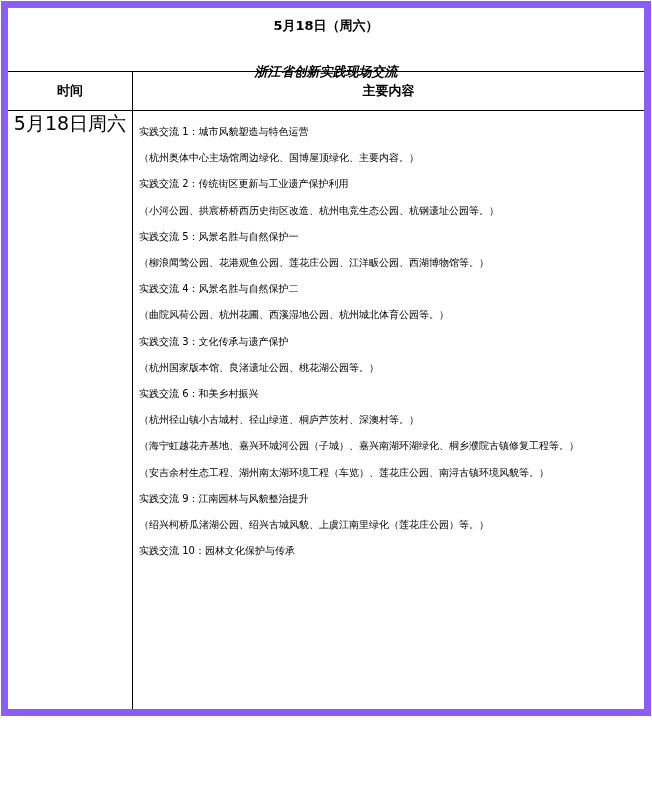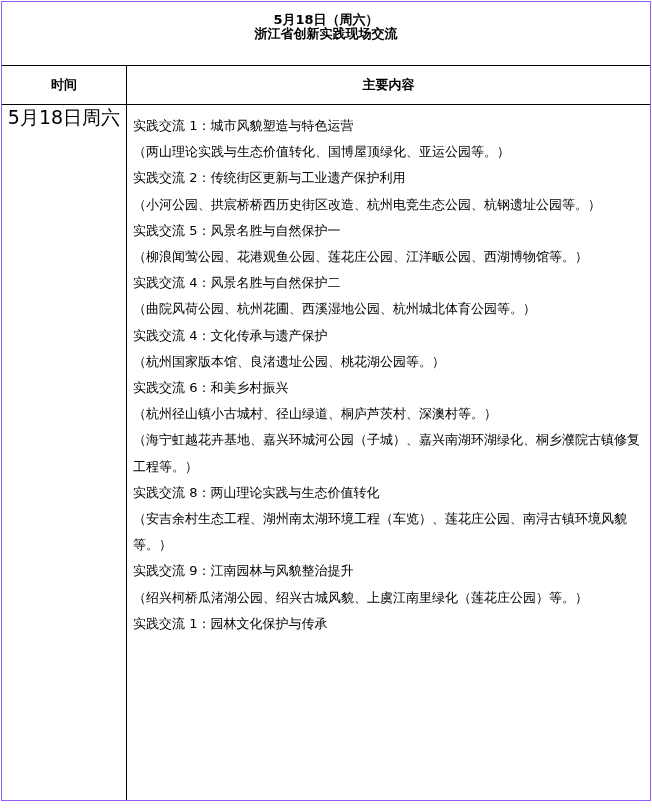--- a/index.html
+++ b/index.html
@@ -1,36 +1,36 @@
 <!DOCTYPE html>
 <html><head>
   <meta charset="utf-8">
   <style>
     html, body { margin: 0; padding: 0; background: #ffffff; }
     body { width: 652px; height: 810px; position: relative; overflow: hidden;
            font-family: "DejaVu Sans", "Liberation Sans", sans-serif; color: #000; }
-    .tbl { position: absolute; left: 1px; top: 1px; width: 650px; height: 800px;
-           border: 1px solid #8b5cf6; box-sizing: border-box; }
+    .tbl { position: absolute; left: 1px; top: 1px; width: 650px; height: 715px;
+           border: 7px solid #8b5cf6; box-sizing: border-box; }
     .title-row { position: absolute; left: 0; top: 0; width: 100%; height: 64px;
                  border-bottom: 1px solid #000; box-sizing: border-box; text-align: center; }
     .title-line { font-size: 13px; font-weight: bold; line-height: 16px; }
     .title-date { position: absolute; left: 0; right: 0; top: 10px; }
-    .title-name { position: absolute; left: 0; right: 0; top: 24px; }
+    .title-name { position: absolute; left: 0; right: 0; top: 56px; font-style: italic; }
     .header-row { position: absolute; left: 0; top: 64px; width: 100%; height: 39px;
                   border-bottom: 1px solid #000; box-sizing: border-box; }
     .hcell { position: absolute; top: 0; height: 38px; line-height: 38px; text-align: center;
              font-size: 13px; font-weight: bold; box-sizing: border-box; }
     .hcell.time { left: 0; width: 125px; border-right: 1px solid #000; }
     .hcell.content { left: 125px; right: 0; }
     .body-row { position: absolute; left: 0; top: 103px; width: 100%; bottom: 0; }
     .date-cell { position: absolute; left: 0; top: 0; width: 125px; bottom: 0;
                  border-right: 1px solid #000; box-sizing: border-box;
                  display: flex; align-items: flex-start; justify-content: center; font-size: 19px; }
     .content-cell { position: absolute; left: 125px; right: 0; top: 0; bottom: 0;
-                    padding: 8px 4px 0 6px; box-sizing: border-box; font-size: 13px; }
+                    padding: 8px 4px 0 6px; box-sizing: border-box; font-size: 10px; }
     .line { line-height: 26.2px; white-space: nowrap; }
     .line.wrap { white-space: normal; }
   </style>
 </head>
 <body>
 
 <div class="tbl">
   <div class="title-row">
     <div class="title-line title-date">5月18日（周六）</div>
     <div class="title-line title-name">浙江省创新实践现场交流</div>
@@ -40,32 +40,31 @@
     <div class="hcell time">时间</div>
     <div class="hcell content">主要内容</div>
   </div>
 
   <div class="body-row">
     <div class="date-cell">
       <span>5月18日周六</span>
     </div>
     <div class="content-cell">
       <div class="line">实践交流 1：城市风貌塑造与特色运营</div>
-      <div class="line">（两山理论实践与生态价值转化、国博屋顶绿化、亚运公园等。）</div>
+      <div class="line">（杭州奥体中心主场馆周边绿化、国博屋顶绿化、主要内容。）</div>
       <div class="line">实践交流 2：传统街区更新与工业遗产保护利用</div>
       <div class="line">（小河公园、拱宸桥桥西历史街区改造、杭州电竞生态公园、杭钢遗址公园等。）</div>
       <div class="line">实践交流 5：风景名胜与自然保护一</div>
       <div class="line">（柳浪闻莺公园、花港观鱼公园、莲花庄公园、江洋畈公园、西湖博物馆等。）</div>
       <div class="line">实践交流 4：风景名胜与自然保护二</div>
       <div class="line">（曲院风荷公园、杭州花圃、西溪湿地公园、杭州城北体育公园等。）</div>
-      <div class="line">实践交流 4：文化传承与遗产保护</div>
+      <div class="line">实践交流 3：文化传承与遗产保护</div>
       <div class="line">（杭州国家版本馆、良渚遗址公园、桃花湖公园等。）</div>
       <div class="line">实践交流 6：和美乡村振兴</div>
       <div class="line">（杭州径山镇小古城村、径山绿道、桐庐芦茨村、深澳村等。）</div>
       <div class="line wrap">（海宁虹越花卉基地、嘉兴环城河公园（子城）、嘉兴南湖环湖绿化、桐乡濮院古镇修复工程等。）</div>
-      <div class="line">实践交流 8：两山理论实践与生态价值转化</div>
       <div class="line wrap">（安吉余村生态工程、湖州南太湖环境工程（车览）、莲花庄公园、南浔古镇环境风貌等。）</div>
       <div class="line">实践交流 9：江南园林与风貌整治提升</div>
       <div class="line">（绍兴柯桥瓜渚湖公园、绍兴古城风貌、上虞江南里绿化（莲花庄公园）等。）</div>
-      <div class="line">实践交流 1：园林文化保护与传承</div>
+      <div class="line">实践交流 10：园林文化保护与传承</div>
     </div>
   </div>
 </div>
 
 </body></html>

